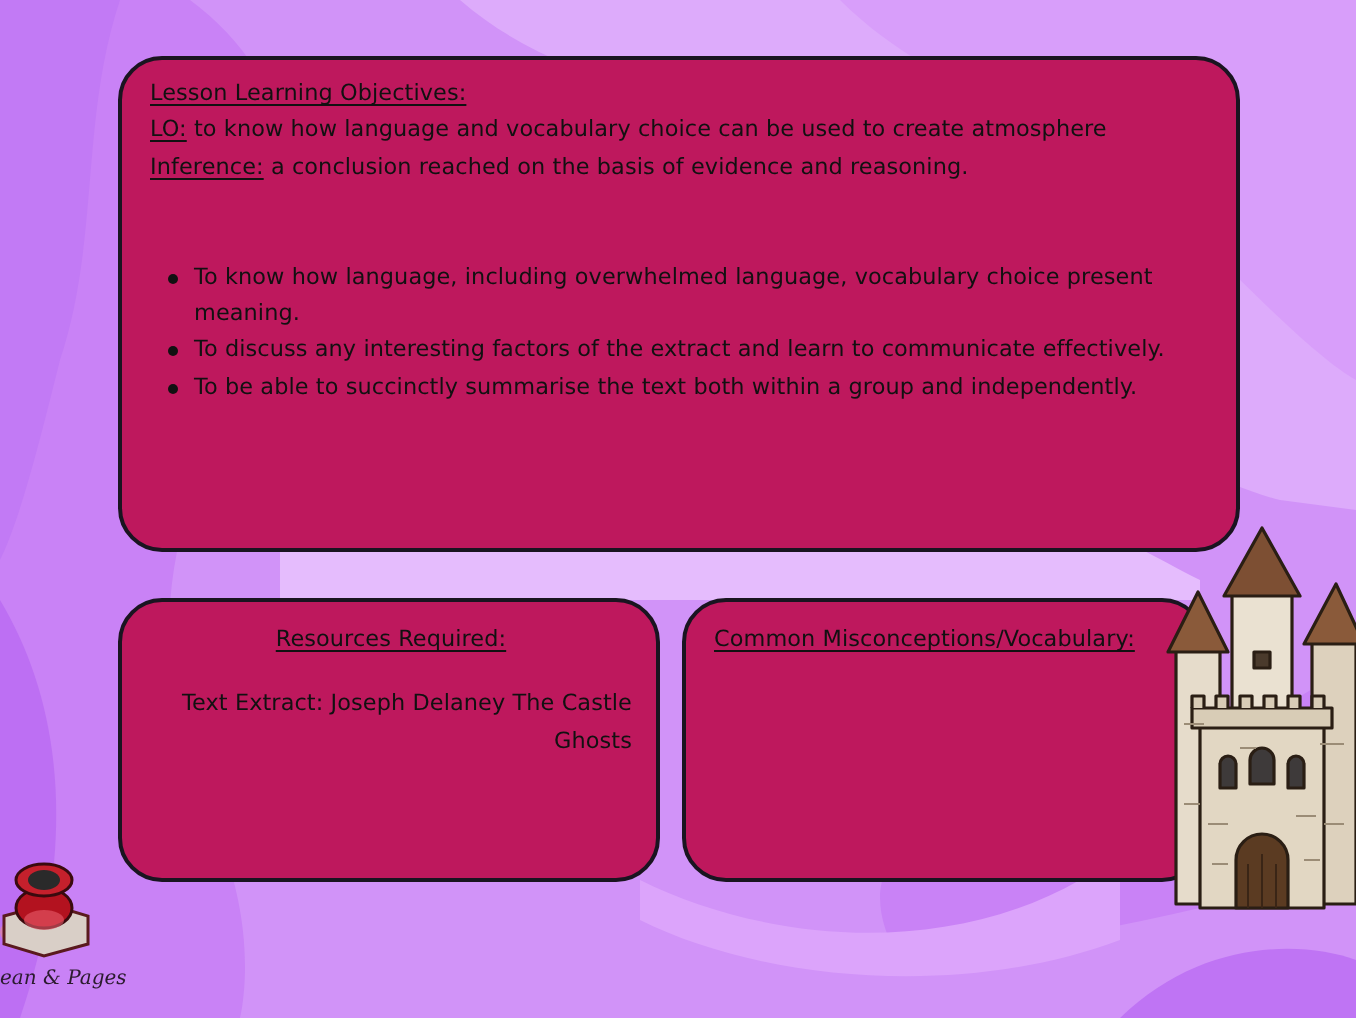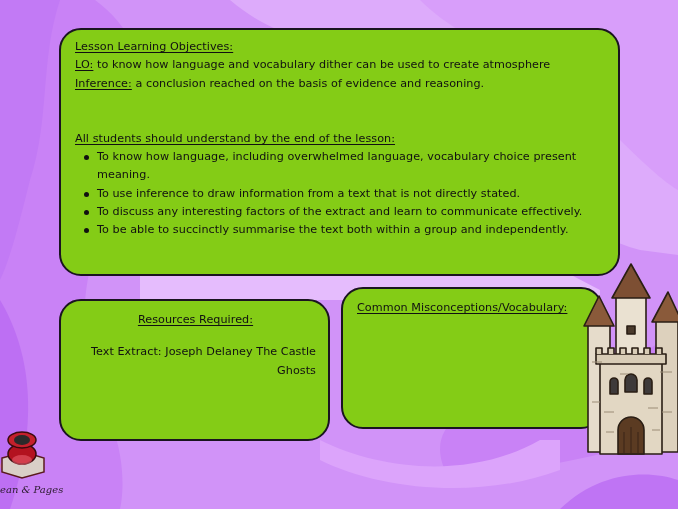--- a/index.html
+++ b/index.html
@@ -8,21 +8,21 @@
       position: relative;
       font-family: "DejaVu Sans", sans-serif;
       color: #111;
       background: #c982f6;
     }
     .bg { position: absolute; inset: 0; overflow: hidden; }
     .bg svg { width: 678px; height: 509px; display: block; }
 
     .card {
       position: absolute;
-      background: #84cc16;
+      background: #be185d;
       border: 2px solid #1a1420;
       border-radius: 22px;
       font-size: 11.2px;
       line-height: 18.3px;
       letter-spacing: 0.05px;
     }
     .u { text-decoration: underline; text-underline-offset: 2px; }
 
     #objectives { left: 59px; top: 28px; width: 561px; height: 248px; padding: 8px 0 0 14px; }
     #objectives .gap { height: 37px; }
@@ -30,21 +30,21 @@
     #objectives li { position: relative; padding-left: 14px; }
     #objectives li::before {
       content: ""; position: absolute; left: 1px; top: 7px;
       width: 5px; height: 5px; border-radius: 50%; background: #111;
     }
 
     #resources { left: 59px; top: 299px; width: 271px; height: 142px; padding: 10px 12px 0 11px; }
     #resources .title { margin-left: 3px; margin-bottom: 14px; text-align: center; }
     #resources .block { margin-bottom: 18px; text-align: right; }
 
-    #misconceptions { left: 341px; top: 287px; width: 262px; height: 142px; padding: 10px 14px 0 14px; }
+    #misconceptions { left: 341px; top: 299px; width: 262px; height: 142px; padding: 10px 14px 0 14px; }
     #misconceptions .title { margin-bottom: 17px; }
 
     #castle { position: absolute; left: 582px; top: 262px; width: 96px; height: 200px; }
     #logo { position: absolute; left: 0; top: 426px; width: 60px; height: 83px; }
     #logo .logo-text {
       position: absolute; left: 0; bottom: 14px; width: 56px;
       font-family: "DejaVu Serif", serif; font-style: italic;
       font-size: 10px; color: #2b1b2e; white-space: nowrap;
       text-align: right;
     }
@@ -62,27 +62,25 @@
     <path d="M140,260 C220,230 330,250 420,240 C500,230 560,270 600,290 L600,300 L140,300 Z" fill="#e5bcfd"></path>
     <path d="M320,440 C380,470 470,480 540,440 L560,440 L560,470 C480,500 380,490 320,460 Z" fill="#dca4fb"></path>
     <path d="M0,300 C30,350 40,420 10,509 L0,509 Z" fill="#bd6ff3"></path>
     <path d="M0,0 L60,0 C40,60 50,120 30,180 C20,220 10,260 0,280 Z" fill="#c27af5"></path>
     <path d="M560,509 C600,470 650,470 678,480 L678,509 Z" fill="#bf74f4"></path>
   </svg>
 </div>
 
 <div class="card" id="objectives">
   <div class="u">Lesson Learning Objectives:</div>
-  <div><span class="u">LO:</span><span> to know how language and vocabulary dither can be used to create atmosphere</span></div>
+  <div><span class="u">LO:</span><span> to know how language and vocabulary choice can be used to create atmosphere</span></div>
   <div><span class="u">Inference:</span><span> a conclusion reached on the basis of evidence and reasoning.</span></div>
   <div class="gap"></div>
-  <div class="u">All students should understand by the end of the lesson:</div>
   <ul>
     <li>To know how language, including overwhelmed language, vocabulary choice present meaning.</li>
-    <li>To use inference to draw information from a text that is not directly stated.</li>
     <li>To discuss any interesting factors of the extract and learn to communicate effectively.</li>
     <li>To be able to succinctly summarise the text both within a group and independently.</li>
   </ul>
 </div>
 
 <div class="card" id="resources">
   <div class="title u">Resources Required:</div>
   <div class="block">Text Extract: Joseph Delaney The Castle Ghosts</div>
 </div>
 

